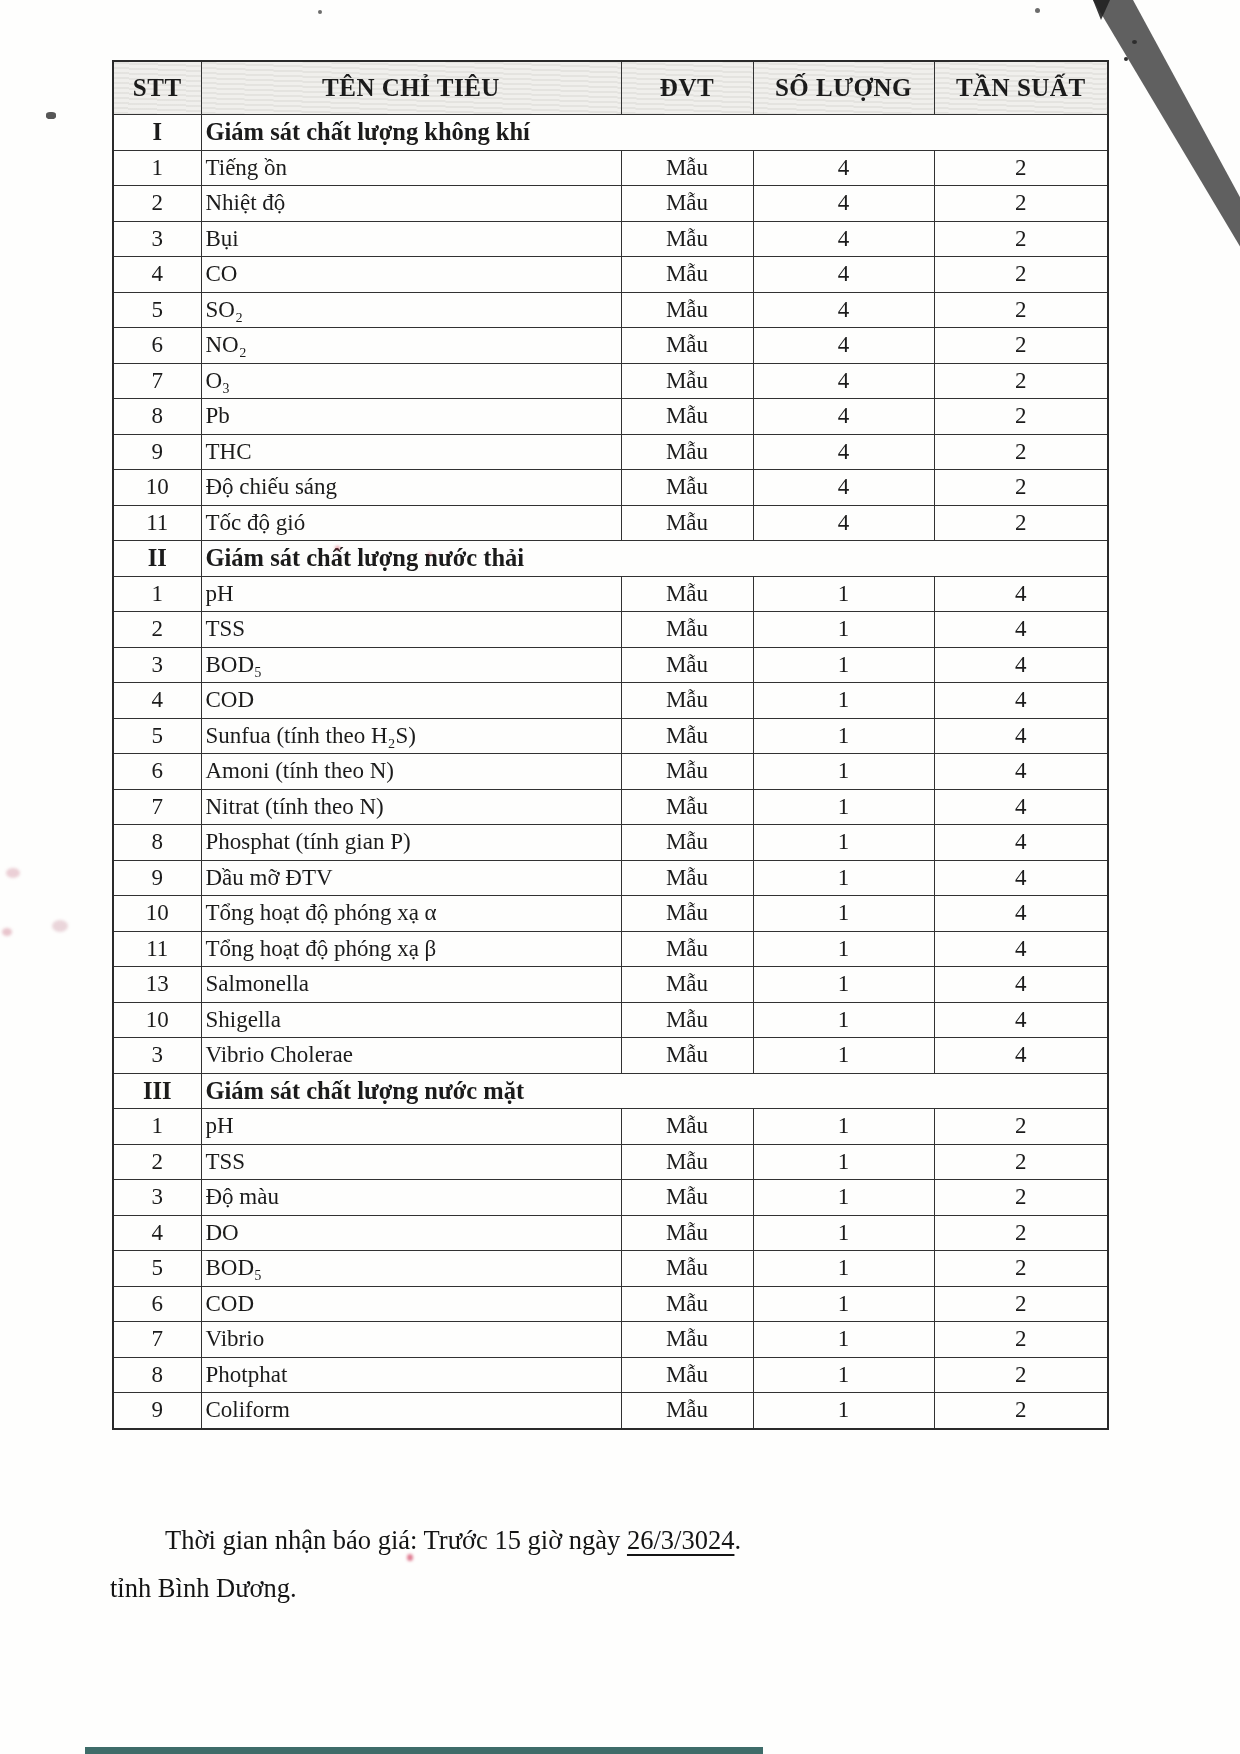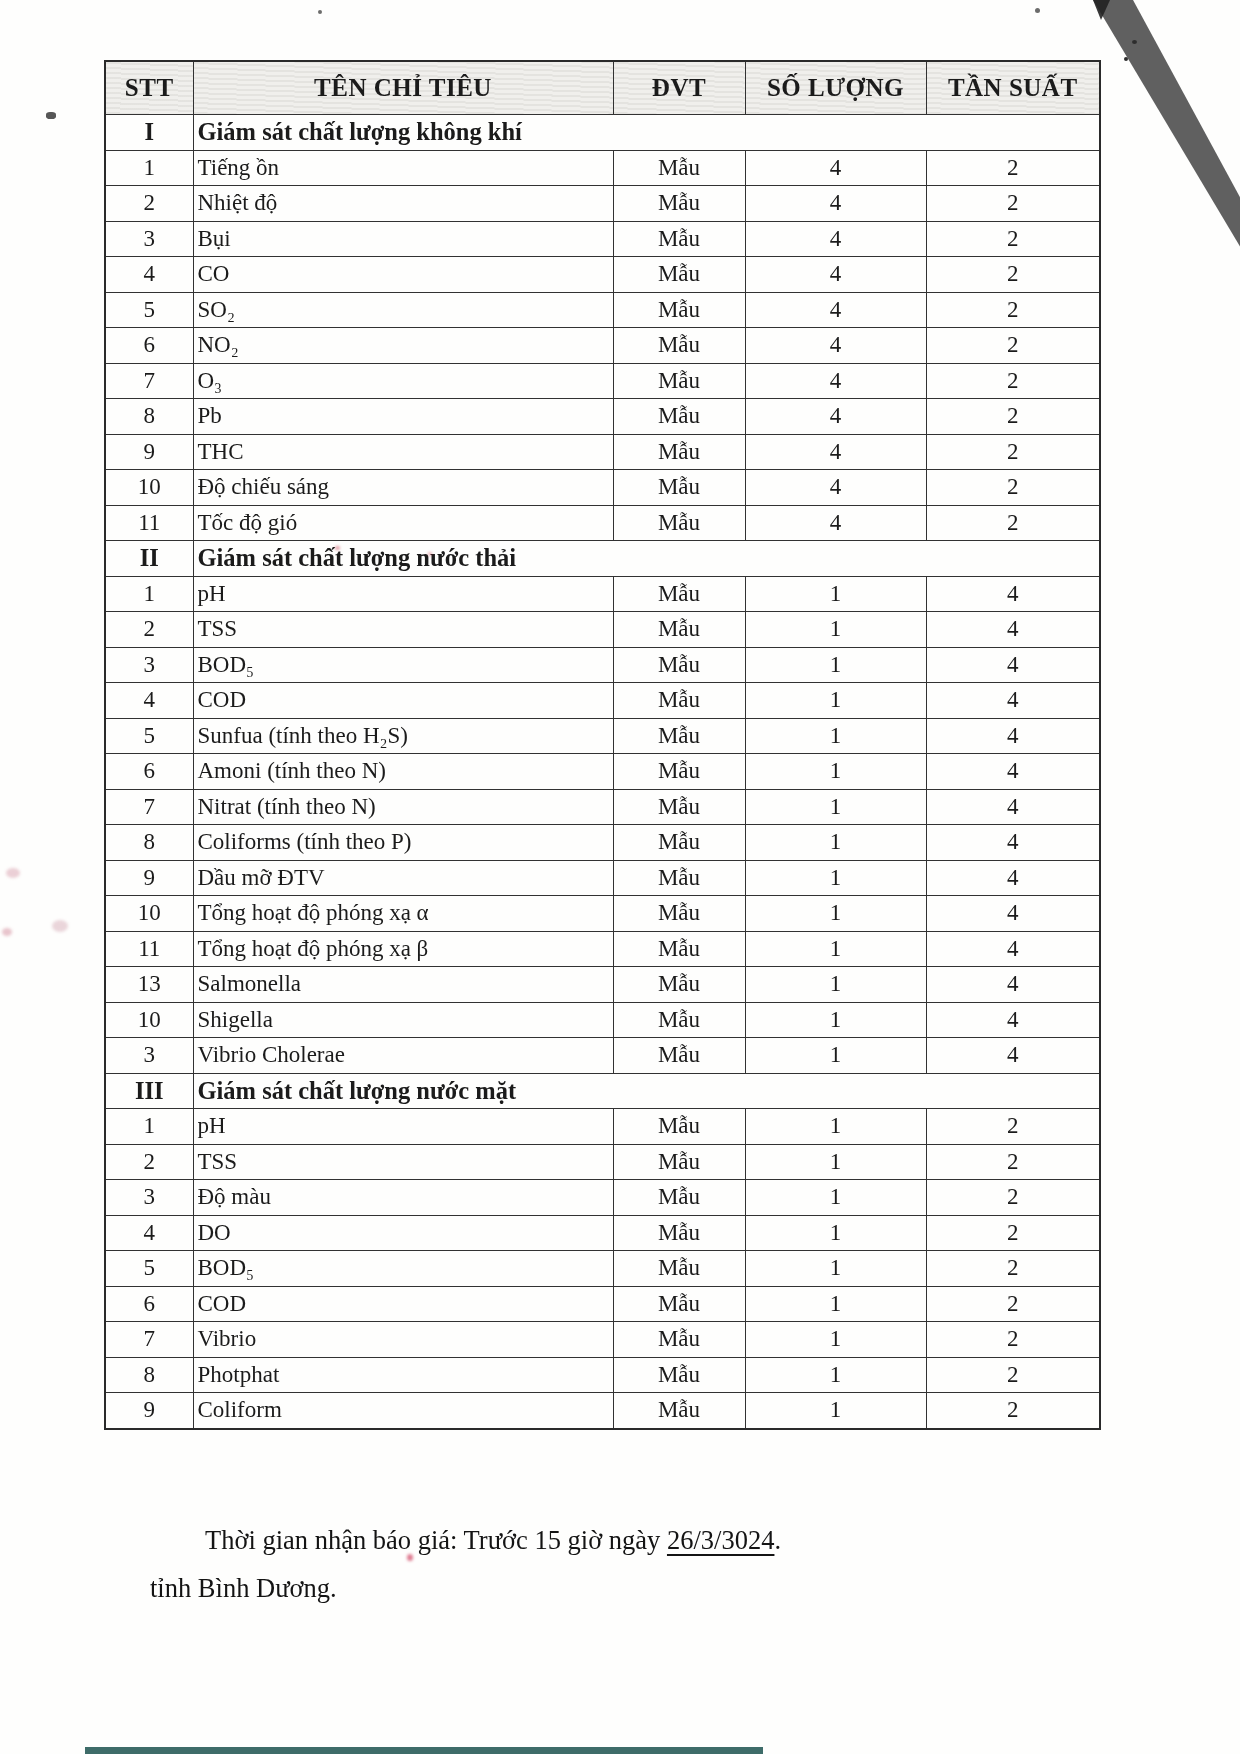--- a/index.html
+++ b/index.html
@@ -10,21 +10,21 @@
     font-family:"Liberation Serif", serif;
     color:#1b1b1b;
     overflow:hidden;
   }
   .page {
     position:absolute; inset:0;
     background:#fefefd;
   }
   
   .doc-table {
-    position:absolute; left:104px; top:60px;
+    position:absolute; left:112px; top:60px;
     width:995px;
     border-collapse:collapse;
     table-layout:fixed;
   }
   .doc-table col.c-stt  { width:88px;  }
   .doc-table col.c-name { width:420px; }
   .doc-table col.c-dvt  { width:132px; }
   .doc-table col.c-qty  { width:181px; }
   .doc-table col.c-freq { width:174px; }
   .doc-table th, .doc-table td {
@@ -53,21 +53,21 @@
   .doc-table tr.section-row td {
     font-weight:bold;
     font-size:24.5px;
   }
   
   .footer {
     position:absolute; left:110px; top:1516px; width:960px;
     font-size:26.5px;
     color:#141414;
   }
-  .footer .f-line { height:48px; line-height:48px; white-space:nowrap;margin-left:40px; }
+  .footer .f-line { height:48px; line-height:48px; white-space:nowrap; }
   .footer .indent { padding-left:55px; }
   .footer .u-date { text-decoration:underline; text-underline-offset:5px; text-decoration-thickness:1.5px; }
   
   .corner-band-svg { position:absolute; left:0; top:0; pointer-events:none; }
   .speck { position:absolute; background:#2d2d2d; border-radius:50%; pointer-events:none; }
   .smudge { position:absolute; border-radius:50%; filter:blur(1.5px); pointer-events:none; }
   .bottom-strip {
     position:absolute; left:85px; top:1747px; width:678px; height:7px;
     background:#2e605c; opacity:0.92; pointer-events:none;
   }
@@ -224,21 +224,21 @@
         </tr>
         <tr>
           <td class="stt">7</td>
           <td class="name">Nitrat (tính theo N)</td>
           <td class="dvt">Mẫu</td>
           <td class="qty">1</td>
           <td class="freq">4</td>
         </tr>
         <tr>
           <td class="stt">8</td>
-          <td class="name">Coliforms (tính theo P)</td>
+          <td class="name">Phosphat (tính gian P)</td>
           <td class="dvt">Mẫu</td>
           <td class="qty">1</td>
           <td class="freq">4</td>
         </tr>
         <tr>
           <td class="stt">9</td>
           <td class="name">Dầu mỡ ĐTV</td>
           <td class="dvt">Mẫu</td>
           <td class="qty">1</td>
           <td class="freq">4</td>

